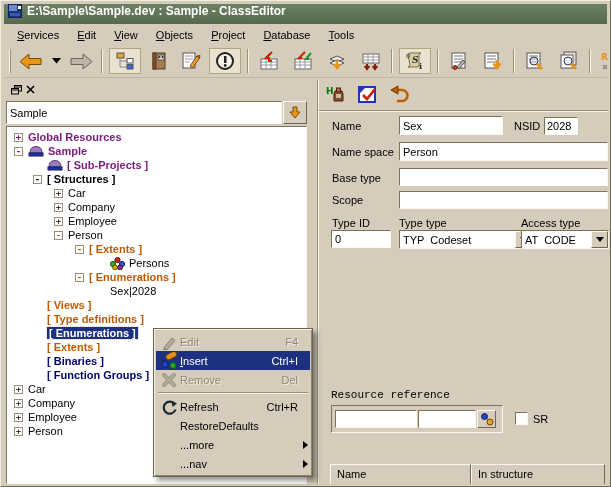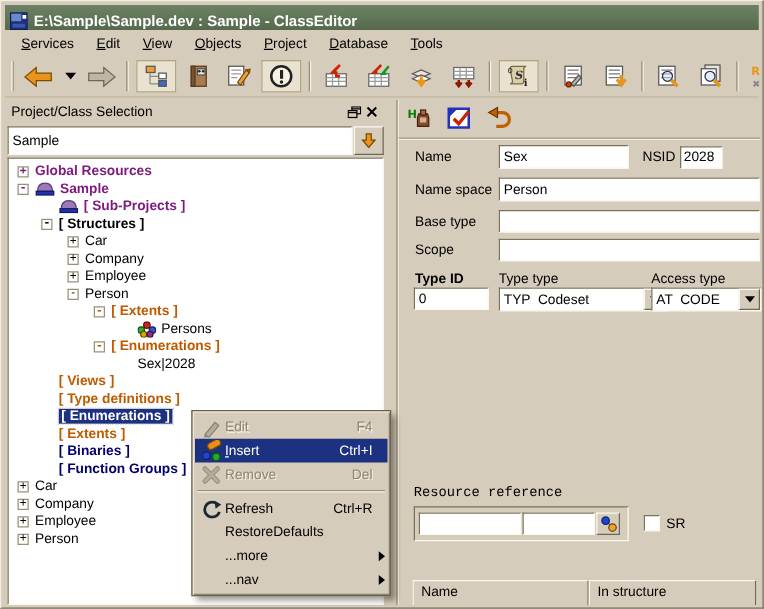--- a/index.html
+++ b/index.html
@@ -3,21 +3,21 @@
 <meta charset="utf-8">
 <style>
   html,body{margin:0;padding:0;background:#9a9a9a;}
   *{box-sizing:border-box;}
   .window{position:relative;width:611px;height:487px;background:#d5ccbb;
     font-family:"Liberation Sans",sans-serif;font-size:11px;color:#000;
     border:1px solid #f1ede1;border-right-color:#6f6854;border-bottom-color:#6f6854;
     overflow:hidden;}
   
   .titlebar{position:absolute;left:3px;top:3px;right:3px;height:20px;
-    background:linear-gradient(#6d8264,#56694d);display:flex;align-items:flex-end;gap:5px;padding:0 4px;}
+    background:linear-gradient(#6d8264,#56694d);display:flex;align-items:flex-start;gap:5px;padding:0 4px;}
   .title-text{color:#fff;font-weight:bold;font-size:12px;white-space:nowrap;overflow:hidden;}
   
   .menubar{position:absolute;left:3px;top:24px;right:3px;height:19px;display:flex;align-items:center;padding-left:4px;}
   .menu-item{padding:2px 9px;cursor:default;}
   
   .toolbar{position:absolute;left:3px;top:44px;right:3px;height:33px;display:flex;align-items:center;padding-left:3px;border-bottom:1px solid #c2b8a2;}
   .grip{width:4px;height:24px;border-left:1px solid #f6f2e6;border-right:1px solid #9a8f76;margin:0 6px 0 2px;}
   .tbtn{height:26px;min-width:28px;display:flex;align-items:center;justify-content:center;margin-right:4px;background:transparent;border:1px solid transparent;}
   .tbtn.checked{background:#e9e2d0;border:1px solid #b3a582;min-width:32px;}
   .tbtn.narrow{min-width:14px;}
@@ -241,21 +241,20 @@
         <path d="M13 4 h2 M17 4 h2 M15 8 l3 -3" stroke="#999" stroke-dasharray="1.5 1.5"></path>
         <path d="M12 12 H17 L14.5 15.5 Z" fill="#000"></path>
         <path d="M4 14 l4 4 M8 14 l-4 4" stroke="#888" stroke-width="1.6"></path>
         <path d="M18 13 h2 M19 12 v2" stroke="#999"></path>
       </svg>
     </div>
   </div>
 
   <div class="left-panel">
     <div class="panel-header">
-      <span class="panel-title">Project/Class Selection</span>
       <span class="panel-hbtn">
         <svg width="11" height="10">
           <rect x="3.5" y="0.5" width="7" height="5.5" fill="none" stroke="#000"></rect>
           <path d="M3.5 2 H10.5" stroke="#000"></path>
           <rect x="0.5" y="3.5" width="7" height="5.5" fill="#d5ccbb" stroke="#000"></rect>
           <path d="M0.5 5 H7.5" stroke="#000"></path>
         </svg>
       </span>
       <span class="panel-hbtn">
         <svg width="9" height="9">
@@ -343,21 +342,21 @@
 
     <span class="flabel" style="left:14px;top:66px;">Name space</span>
     <input class="field finput" style="left: 81px; top: 62px; width: 209px;" readonly="" value="Person">
 
     <span class="flabel" style="left:14px;top:92px;">Base type</span>
     <input class="field finput" style="left: 81px; top: 88px; width: 209px; height: 18px;" readonly="" value="">
 
     <span class="flabel" style="left:14px;top:114px;">Scope</span>
     <input class="field finput" style="left: 81px; top: 111px; width: 209px; height: 18px;" readonly="" value="">
 
-    <span class="flabel" style="left:14px;top:137px;font-weight:bold;">Type ID</span>
+    <span class="flabel" style="left:14px;top:137px;">Type ID</span>
     <span class="flabel" style="left:81px;top:137px;">Type type</span>
     <span class="flabel" style="left:203px;top:137px;">Access type</span>
     <input class="field finput" style="left: 13px; top: 150px; width: 60px; height: 18px;" readonly="" value="0">
     <div class="select" style="left:81px;top:150px;width:134px;">
       <span class="val">TYP  Codeset</span>
       <span class="drop">
           <span class="arrow-down"></span>
         </span>
     </div>
     <div class="select" style="left:203px;top:150px;width:88px;">

